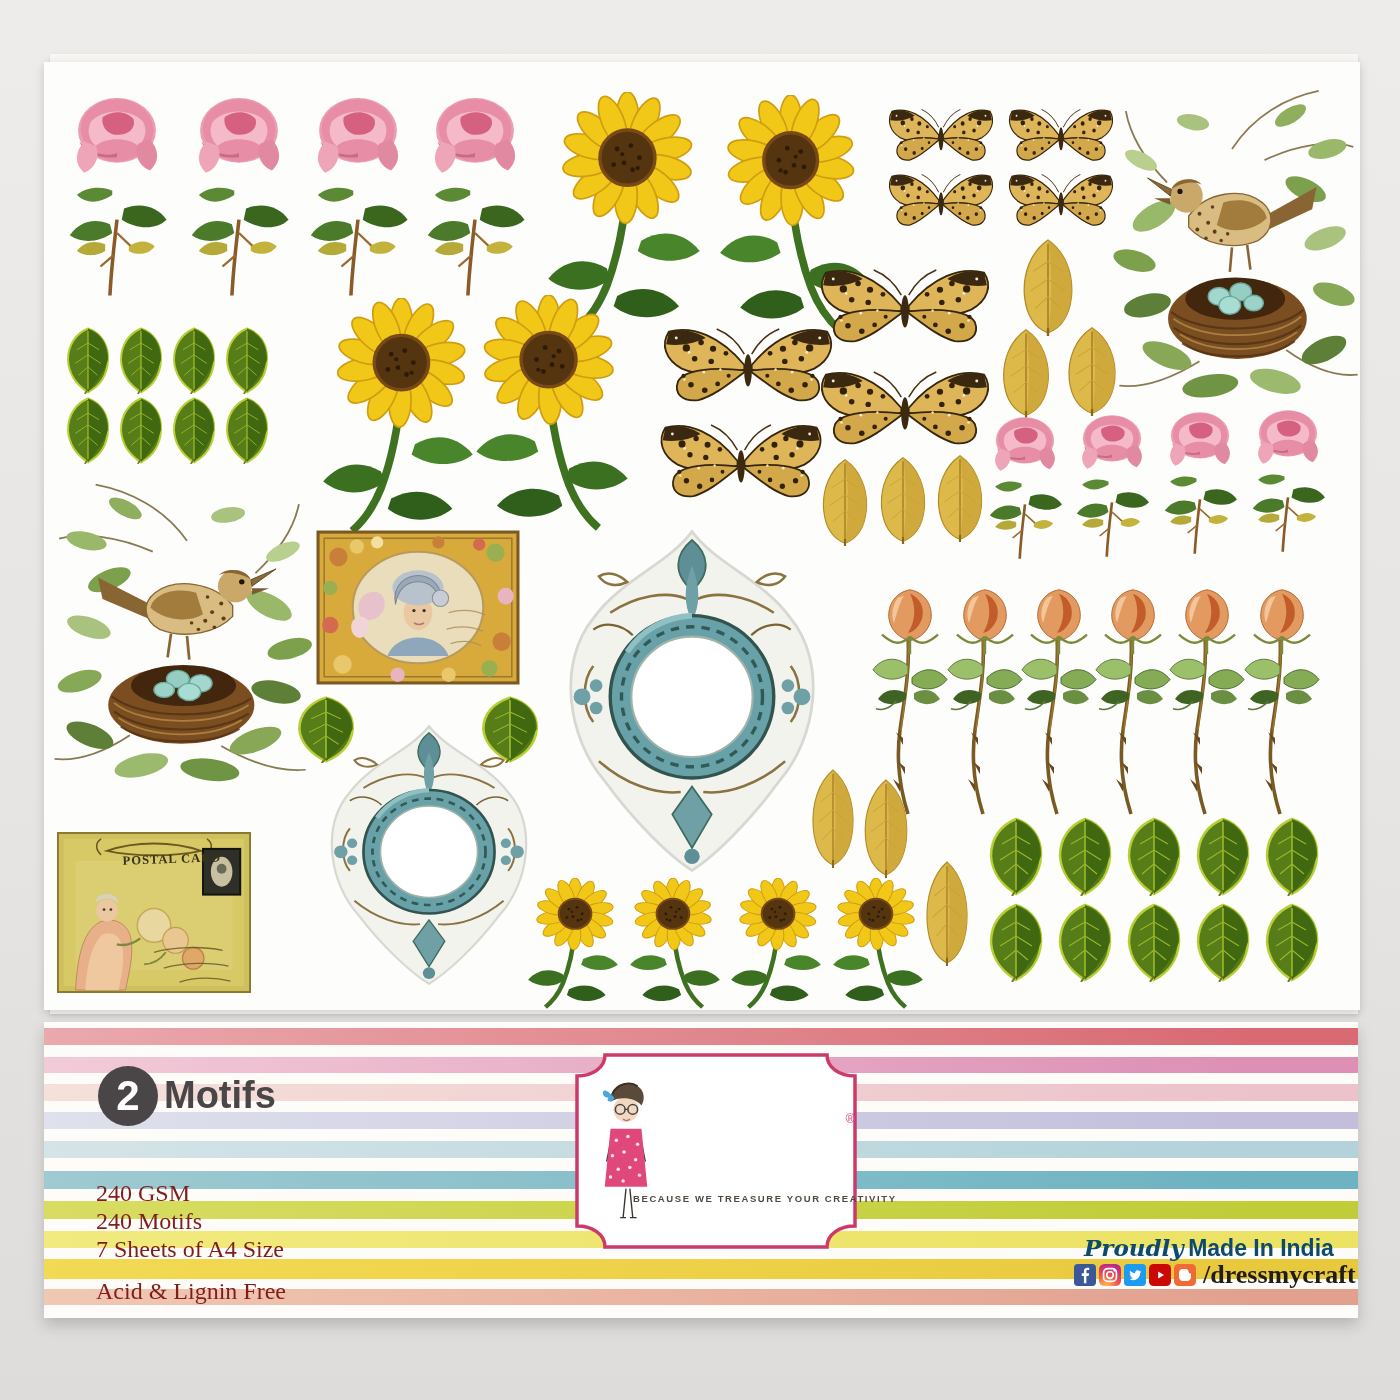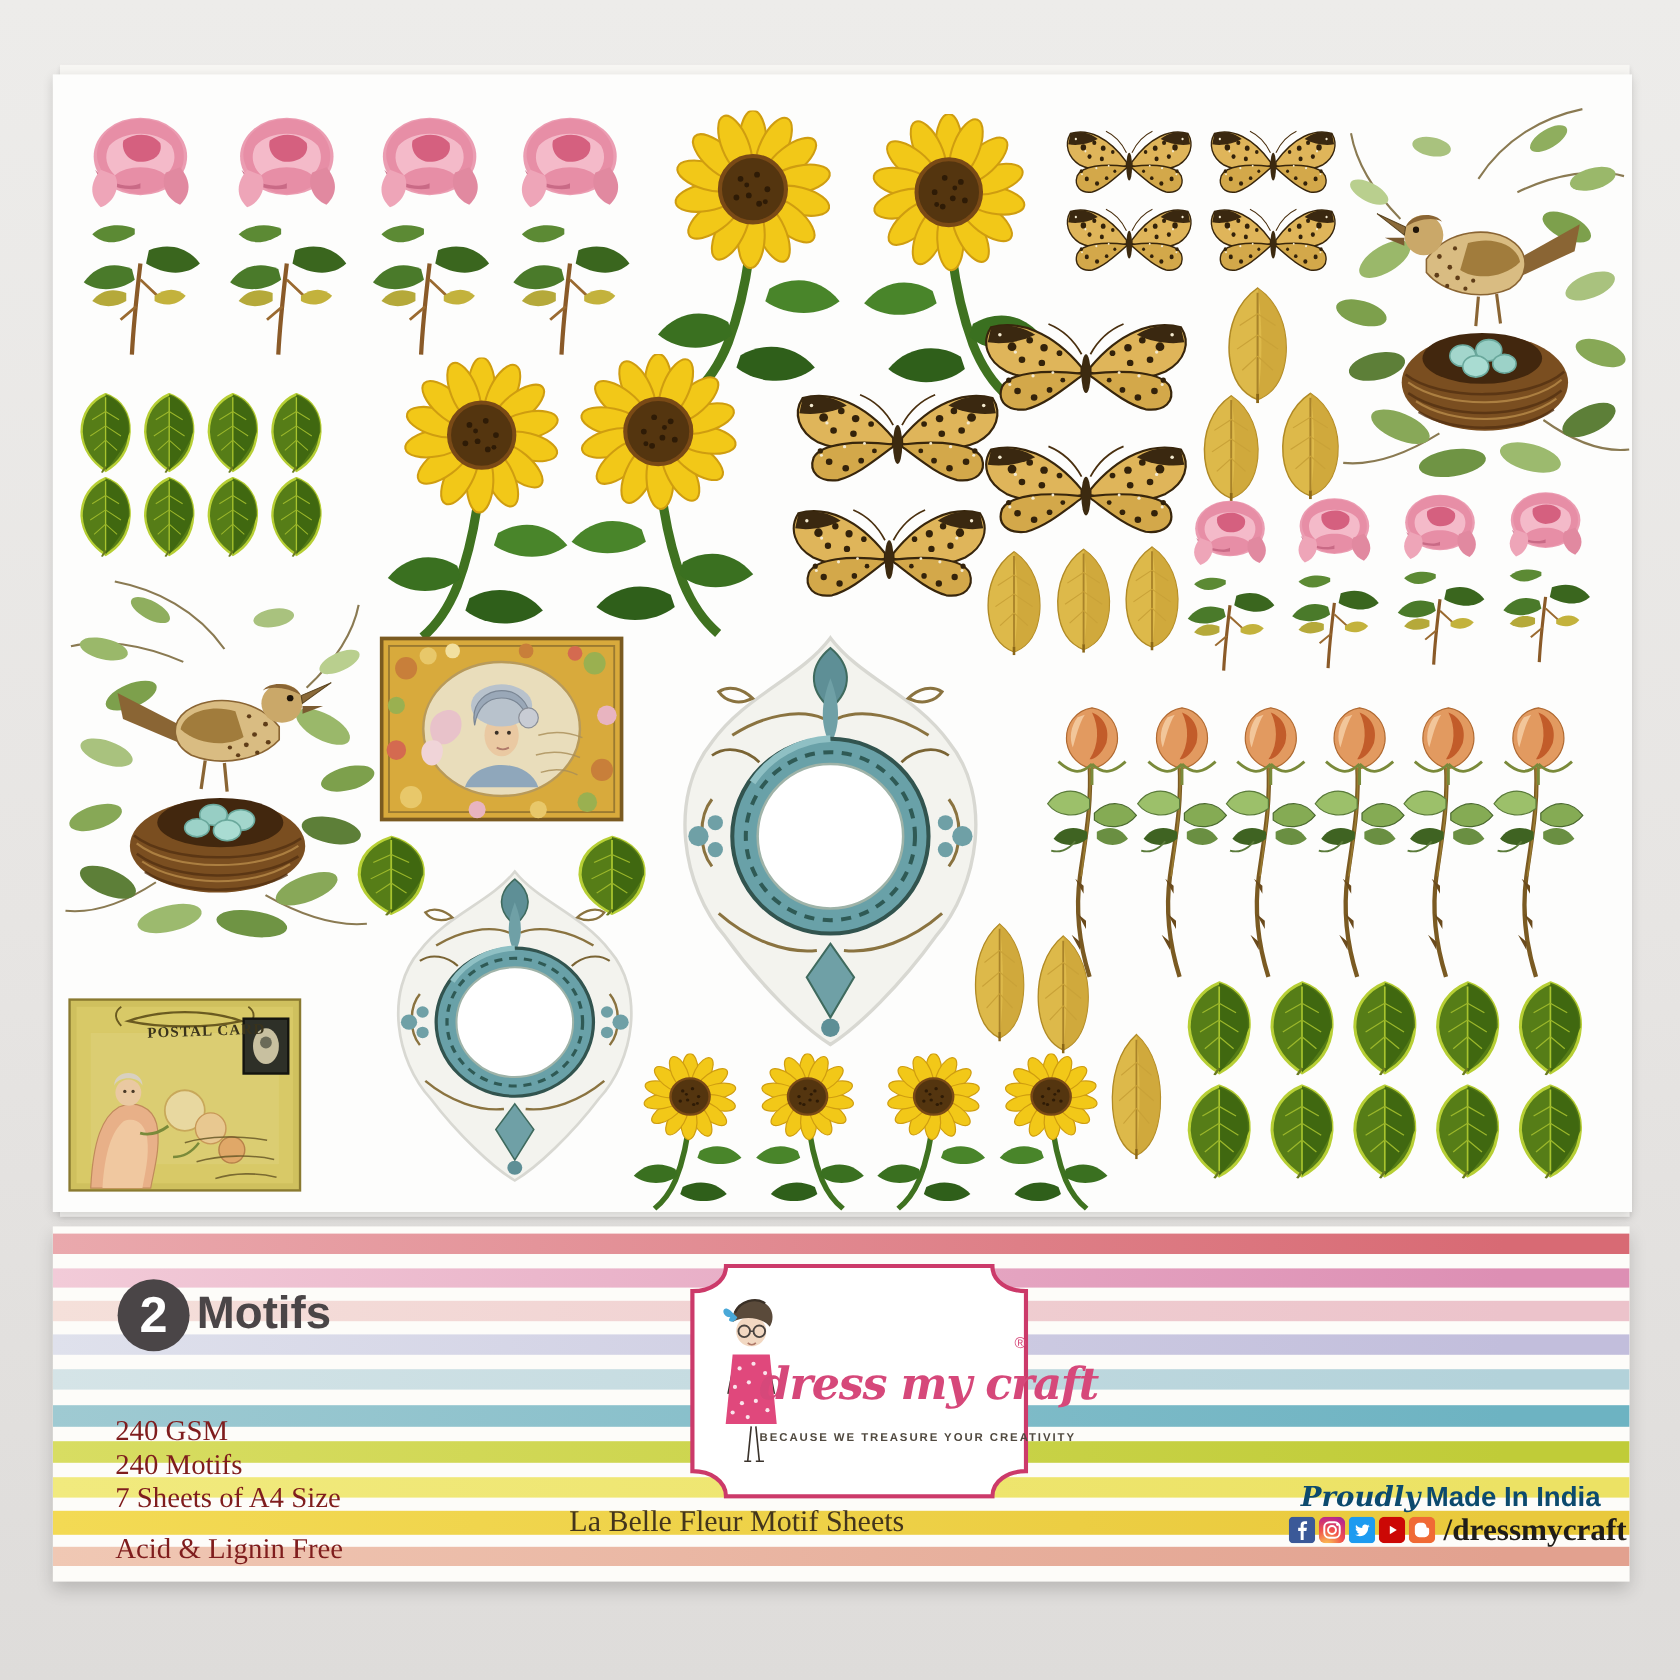--- a/index.html
+++ b/index.html
@@ -719,26 +719,24 @@
       </g>
       <circle cx="30" cy="38" r="13" fill="#f2d8c2"></circle>
       <path d="M14 30 C12 16 28 8 38 12 C50 16 50 28 46 34 C40 26 24 24 14 30 Z" fill="#5a4a3a"></path>
       <path d="M16 22 C20 12 34 8 42 14" stroke="#3a3026" stroke-width="2" fill="none"></path>
       <path d="M12 20 C4 14 4 26 12 26 C8 30 16 32 18 26 Z" fill="#49a8d8"></path>
       <circle cx="24" cy="38" r="5" fill="none" stroke="#4a4440" stroke-width="1.6"></circle>
       <circle cx="37" cy="38" r="5" fill="none" stroke="#4a4440" stroke-width="1.6"></circle>
       <path d="M29 38 L32 38" stroke="#4a4440" stroke-width="1.4"></path>
       <path d="M27 48 C29 50 32 50 34 48" stroke="#b07a6a" stroke-width="1.4" fill="none"></path>
     </svg>
-    <div id="brand-line"><span>dress my craft</span></div>
     <div id="brand-reg">®</div>
     <div id="brand-tagline">BECAUSE WE TREASURE YOUR CREATIVITY</div>
   </div>
 
-  <div class="abs" id="strip-title">La Belle Fleur Motif Sheets</div>
 
   <div class="abs" id="made-in">
     <span class="script">Proudly</span>
     <span class="rest">Made In India</span>
   </div>
 
   <div class="abs" id="social-row">
     <span class="sicon">
       <svg viewBox="0 0 24 24">
           <rect width="24" height="24" rx="4" fill="#3b5998"></rect>

